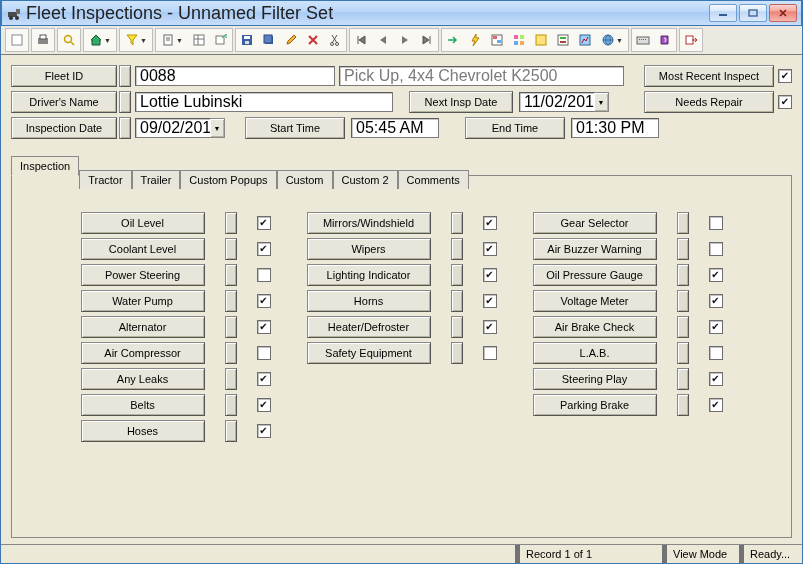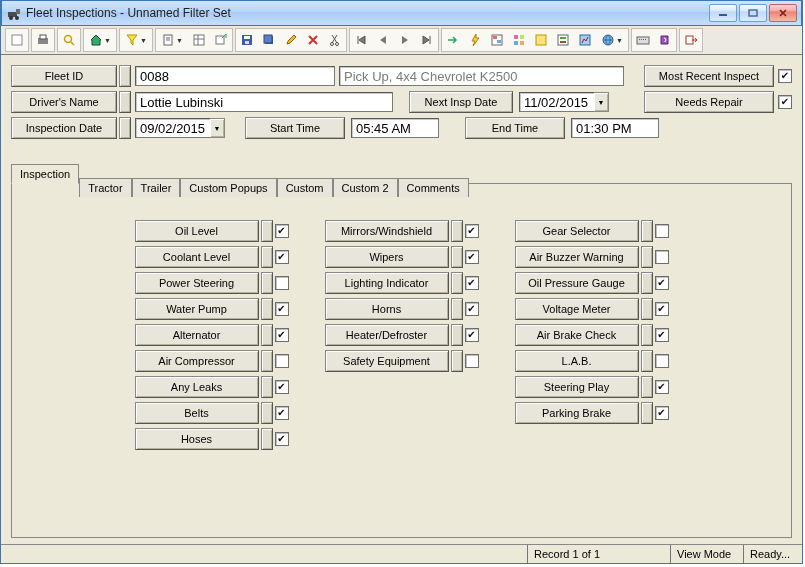--- a/index.html
+++ b/index.html
@@ -30,21 +30,21 @@
     user-select: none;
   }
   .titlebar .app-icon {
     width: 16px; height: 16px;
     margin-right: 4px;
     display: flex; align-items: center; justify-content: center;
   }
   .titlebar .title {
     flex: 1;
     color: #222;
-    font-size: 12px;
+    font-size: 18px;
   }
   .win-btns { display: flex; gap: 2px; }
   .win-btn {
     width: 26px; height: 16px;
     border: 1px solid #6f9ed0;
     border-radius: 2px;
     background: linear-gradient(#f6fafe, #d7e8fb 40%, #bdd9f6 41%, #dceafa);
     display: flex; align-items: center; justify-content: center;
     font-size: 10px; cursor: default;
   }
@@ -111,21 +111,21 @@
     box-shadow: inset 1px 1px 0 #fff, inset -1px -1px 0 #b5b29a;
     margin-left: 2px;
   }
   .txt {
     border: 1px solid #7a7a7a;
     border-top-color: #5a5a5a; border-left-color: #5a5a5a;
     background: #fff;
     box-shadow: inset 1px 1px 0 #c7c7c7;
     height: 18px;
     padding: 0 4px;
-    font-size: 13px;
+    font-size: 16px;
     display: flex;
     align-items: center;
   }
   .txt.disabled { color: #7b7b7b; }
   .date-wrap {
     position: relative;
     display: inline-flex;
   }
   .date-wrap .dd-arrow {
     width: 14px;
@@ -134,21 +134,21 @@
     border-left: none;
     box-shadow: inset 1px 1px 0 #fff, inset -1px -1px 0 #b5b29a;
     display: flex; align-items: center; justify-content: center;
     font-size: 7px;
     margin-left: -1px;
   }
 
   .tabs {
     display: flex;
     align-items: flex-end;
-    margin-top: 20px;
+    margin-top: 12px;
   }
   .tabs .tab {
     border: 1px solid #888;
     border-bottom: none;
     background: #e8e6da;
     padding: 3px 8px;
     font-size: 11px;
     margin-right: 0;
     position: relative;
     top: 14px;
@@ -164,42 +164,42 @@
     border: 1px solid #888;
     flex: 1;
     background: #ece9d8;
     margin-top: 0;
     padding: 36px 20px;
     display: flex;
     gap: 36px;
     justify-content: center;
   }
   .chk-col { display: flex; flex-direction: column; gap: 4px; }
-  .chk-row { display: flex; align-items: center; height: 22px; }
+  .chk-row { display: flex; align-items: center; height: 22px; gap: 18px; }
   .chk-lbl { width: 96px; justify-content: center; }
   .tab-panel .chk-lbl { width: 110px; }
   .chk-box {
     width: 12px; height: 12px;
     border: 1px solid #6d6d6d;
     background: #fff;
     box-shadow: inset 1px 1px 0 #c0c0c0;
     margin-left: 2px;
     display: flex; align-items: center; justify-content: center;
     font-size: 10px; line-height: 10px;
   }
   .chk-box.checked::before { content: "✔"; font-size: 10px; color: #111; }
   .statusbar {
     height: 18px;
     border-top: 1px solid #888;
     background: #ece9d8;
     display: flex;
     font-size: 11px;
   }
   .status-seg {
-    border-left: 1px solid #737373;
+    border-left: 5px solid #737373;
     padding: 1px 6px;
     display: flex; align-items: center;
     white-space: nowrap;
   }
   .status-seg:first-child { border-left: none; flex: 1; }
 </style>
 </head>
 <body>
 
 <div class="window">

